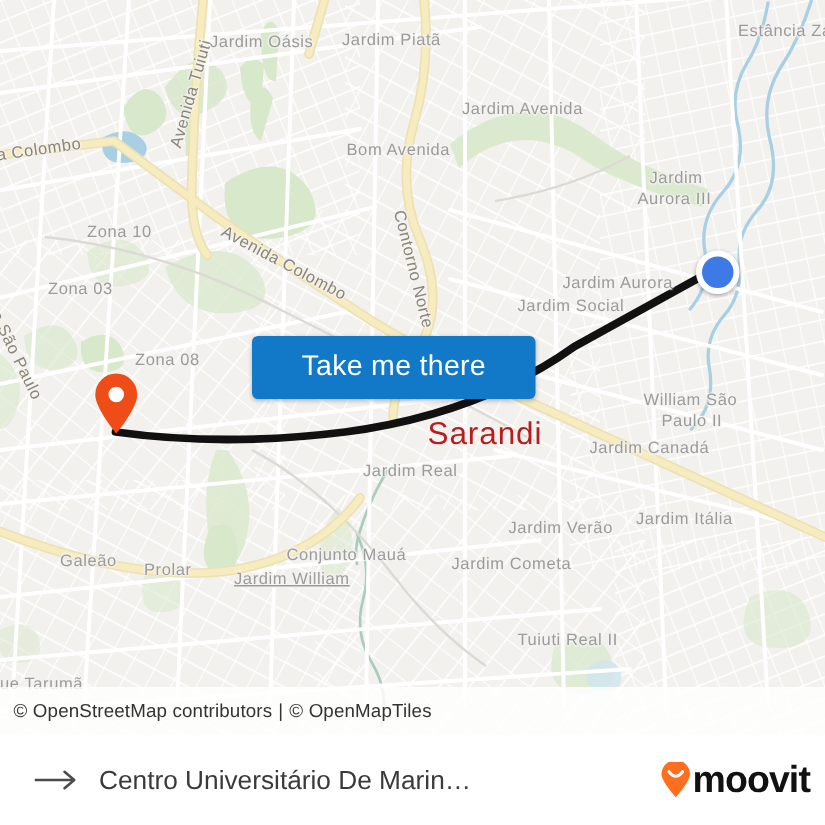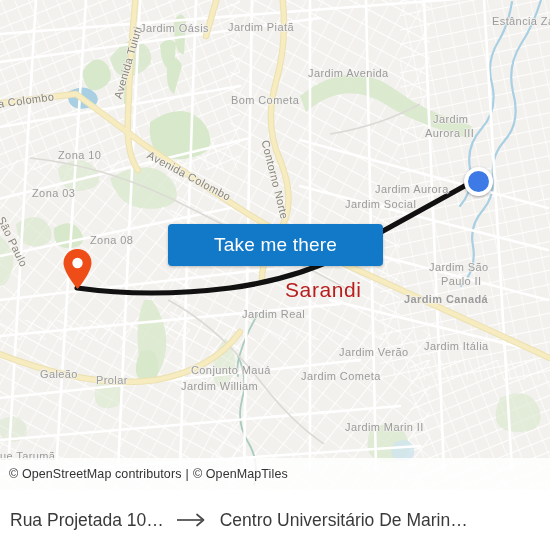--- a/index.html
+++ b/index.html
@@ -73,21 +73,21 @@
     border: 4px solid #ffffff;
     box-sizing: border-box;
     box-shadow: 0 1px 3px rgba(0,0,0,0.35);
   }
 
   
   #take-me-there {
     position: absolute;
     left: 168px;
     top: 224px;
-    width: 215px;
+    width: 189px;
     height: 42px;
     background: #1278c8;
     border: none;
     border-radius: 4px;
     color: #ffffff;
     font-size: 19px;
     font-family: "Liberation Sans", sans-serif;
     letter-spacing: 0.2px;
     cursor: pointer;
     box-shadow: 0 1px 3px rgba(0,0,0,0.25);
@@ -302,41 +302,41 @@
     <div class="map-label road" style="left:-2px; top:98px; transform:rotate(-8deg); transform-origin:left center;">a Colombo</div>
     <div class="map-label road" style="left:118px; top:92px; transform:rotate(-74deg); transform-origin:left center;">Avenida Tuiuti</div>
     <div class="map-label road" style="left:148px; top:148px; transform:rotate(28deg); transform-origin:left center;">Avenida Colombo</div>
     <div class="map-label road" style="left:265px; top:134px; transform:rotate(76deg); transform-origin:left center;">Contorno Norte</div>
     <div class="map-label road" style="left:-4px; top:202px; transform:rotate(64deg); transform-origin:left center;">a São Paulo</div>
 
     <div class="map-label" style="left:140px; top:22px;text-align:center;">Jardim Oásis</div>
     <div class="map-label" style="left:228px; top:21px;">Jardim Piatã</div>
     <div class="map-label" style="left:492px; top:15px;">Estância Za</div>
     <div class="map-label" style="left:308px; top:67px;">Jardim Avenida</div>
-    <div class="map-label" style="left:231px; top:94px;">Bom Cometa</div>
+    <div class="map-label" style="left:231px; top:94px;">Bom Avenida</div>
     <div class="map-label" style="left:433px; top:113px;">Jardim</div>
     <div class="map-label" style="left:425px; top:127px;">Aurora III</div>
     <div class="map-label" style="left:58px;  top:149px;">Zona 10</div>
     <div class="map-label" style="left:375px; top:167px;margin-top:16px;">Jardim Aurora</div>
     <div class="map-label" style="left:32px;  top:187px;">Zona 03</div>
     <div class="map-label" style="left:345px; top:198px;">Jardim Social</div>
     <div class="map-label" style="left:90px;  top:234px;">Zona 08</div>
-    <div class="map-label" style="left:429px; top:261px;">Jardim São</div>
+    <div class="map-label" style="left:429px; top:261px;">William São</div>
     <div class="map-label" style="left:441px; top:275px;">Paulo II</div>
     <div class="map-label big" style="left:285px; top:283px;">Sarandi</div>
-    <div class="map-label" style="left:404px; top:293px;font-weight:bold;">Jardim Canadá</div>
+    <div class="map-label" style="left:393px; top:293px;">Jardim Canadá</div>
     <div class="map-label" style="left:242px; top:308px;">Jardim Real</div>
     <div class="map-label" style="left:424px; top:340px;">Jardim Itália</div>
     <div class="map-label" style="left:339px; top:346px;">Jardim Verão</div>
     <div class="map-label" style="left:40px;  top:368px;">Galeão</div>
     <div class="map-label" style="left:191px; top:364px;">Conjunto Mauá</div>
     <div class="map-label" style="left:96px;  top:374px;">Prolar</div>
     <div class="map-label" style="left:301px; top:370px;">Jardim Cometa</div>
-    <div class="map-label" style="left:181px; top:380px;">Jardim William</div>
-    <div class="map-label" style="left:345px; top:421px;">Jardim Marin II</div>
+    <div class="map-label" style="left:156px; top:380px;text-decoration:underline;">Jardim William</div>
+    <div class="map-label" style="left:345px; top:421px;">Tuiuti Real II</div>
     <div class="map-label" style="left:0px;   top:450px;text-align:center;">ue Tarumã</div>
 
     <div id="origin-pin">
       <svg width="31" height="42" viewBox="0 0 31 42">
         <path d="M15.5 41 C15.5 41 29.5 24.5 29.5 15 A14 14 0 1 0 1.5 15 C1.5 24.5 15.5 41 15.5 41 Z" fill="#ef4d17"></path>
         <circle cx="15.5" cy="15" r="5.2" fill="#ffffff"></circle>
       </svg>
     </div>
 
     <div id="dest-dot"></div>
@@ -345,25 +345,33 @@
 
     <div id="attribution">
       <span>© OpenStreetMap contributors</span>
       <span class="attr-sep">|</span>
       <span>© OpenMapTiles</span>
     </div>
   </div>
 
   <div id="footer">
     <div class="trip">
-      <div class="endpoint origin-name">Rua Projetada 10…</div>
       <div id="trip-arrow">
         <svg width="30" height="14" viewBox="0 0 30 14">
           <path d="M0 7 H25" stroke="#4a4a4a" stroke-width="1.7" fill="none"></path>
           <path d="M20 1.5 L26.5 7 L20 12.5" stroke="#4a4a4a" stroke-width="1.7" fill="none" stroke-linecap="round" stroke-linejoin="round"></path>
         </svg>
       </div>
       <div class="endpoint dest-name">Centro Universitário De Marin…</div>
     </div>
 
+    <div id="moovit-logo">
+      <span style="display:flex;">
+        <svg width="21" height="24" viewBox="0 0 21 24">
+          <path d="M10.5 23.5 C10.5 23.5 20 13 20 8.2 A9.5 9.5 0 1 0 1 8.2 C1 13 10.5 23.5 10.5 23.5 Z" fill="#ff6d1f"></path>
+          <path d="M6 6.5 Q10.5 12.5 15 6.5" stroke="#ffffff" stroke-width="2.1" fill="none" stroke-linecap="round"></path>
+        </svg>
+      </span>
+      <span class="wordmark">moovit</span>
+    </div>
   </div>
 
 </div>
 
 </body></html>

